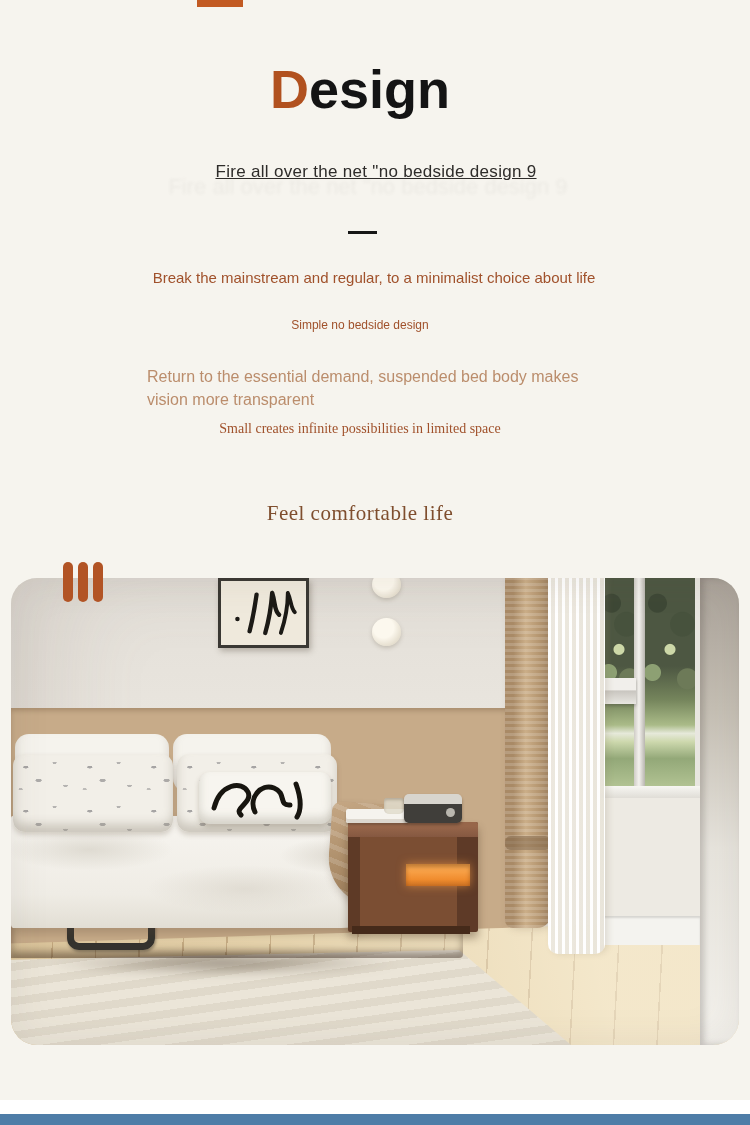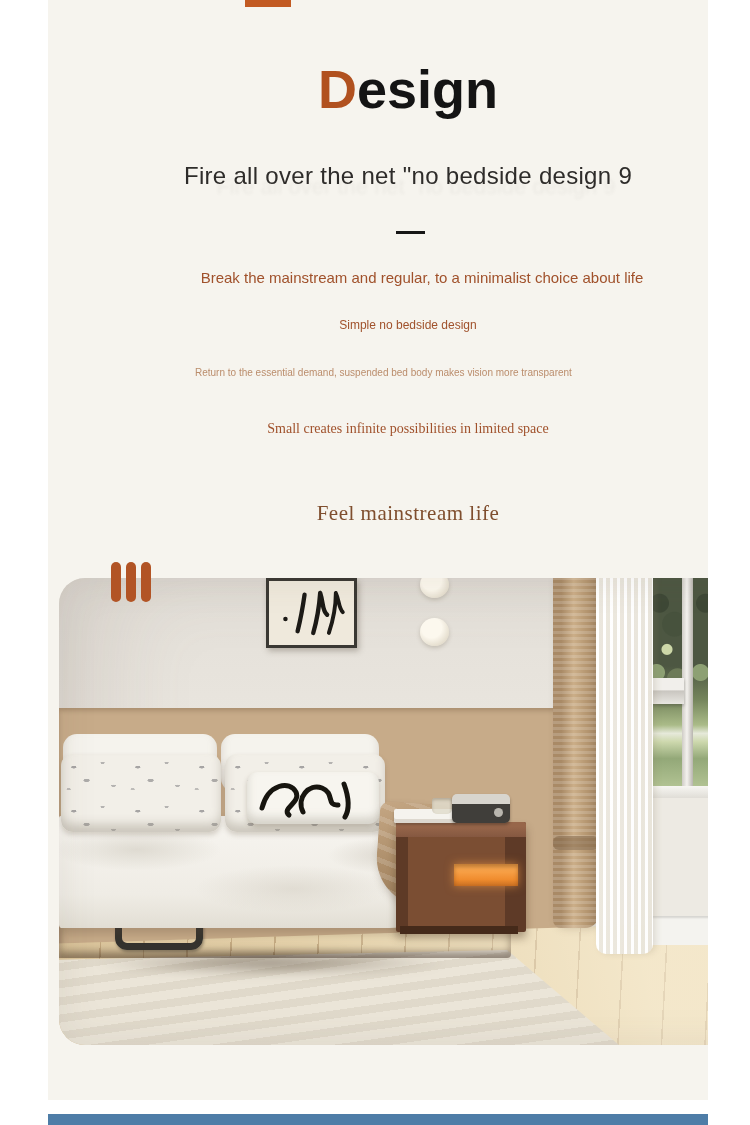--- a/index.html
+++ b/index.html
@@ -1,32 +1,32 @@
 <!DOCTYPE html>
 <html><head>
 <meta charset="utf-8">
 <style>
   * { margin:0; padding:0; box-sizing:border-box; }
   html,body { width:750px; height:1125px; background:#ffffff; font-family:"Liberation Sans", sans-serif; }
-  .page { position:relative; width:660px; height:1125px; overflow:hidden; background:#ffffff;margin-left:48px; }
+  .page { position:relative; width:750px; height:1125px; overflow:hidden; background:#ffffff; }
   .bg-cream { position:absolute; left:0; top:0; width:750px; height:1100px; background:#f6f4ee; }
   .top-dash { position:absolute; left:197px; top:0; width:46px; height:7px; background:#c25a22; z-index:5; }
   .bottom-bar { position:absolute; left:0; top:1114px; width:750px; height:11px; background:#4e7da7; z-index:5; }
 
   
   .copy { position:absolute; left:0; top:0; width:720px; text-align:center; z-index:4; }
   .title { position:absolute; left:0; top:60px; width:100%; font-size:54px; font-weight:700; letter-spacing:0; color:#141414; line-height:1.1; }
   .title .accent { color:#b1511f; }
-  .heading { position:absolute; left:0; top:162px; width:100%; font-size:24px; font-weight:400; color:#2e2c2a; letter-spacing:.3px; }
+  .heading { position:absolute; left:16px; top:162px; width:100%; font-size:17px; font-weight:400; color:#2e2c2a; letter-spacing:.3px;text-decoration:underline; }
   .heading-ghost { position:absolute; left:8px; top:174px; width:100%; font-size:22px; color:#6b6760; opacity:.07; filter:blur(1.5px); }
   .divider { position:absolute; left:348px; top:231px; width:29px; height:3px; background:#161616; }
   .tagline { position:absolute; left:0; width:100%; color:#a0512b; }
   .t1 { top:269px; font-size:15px;padding-left:28px; }
   .t2 { top:318px; font-size:12px; }
-  .t3 { top:366px; left:147px; width:436px; text-align:left; font-size:10px; line-height:1.42; color:#bb8d6c; }
+  .t3 { top:366px; left:147px; width:436px; text-align:left; font-size:16px; line-height:1.42; color:#bb8d6c; }
   .t4 { top:421px; font-size:14px;font-family:Liberation Serif, serif; }
   .serif-line { position:absolute; left:0; top:501px; width:100%; font-family:"Liberation Serif", serif; font-size:21px; color:#7f4e2e; letter-spacing:.5px; }
 
   
   .triple-bars { position:absolute; left:63px; top:562px; z-index:6; display:flex; gap:5px; }
   .triple-bars .bar { width:10px; height:40px; border-radius:5px; background:#b25425; }
 
   
   .photo { position:absolute; left:11px; top:578px; width:728px; height:467px; border-radius:26px; overflow:hidden; background:#e8e4dd; z-index:2; }
   .photo > div, .photo > span { position:absolute; }
@@ -163,21 +163,21 @@
 
   <div class="copy">
     <div class="title"><span class="accent">D</span><span>esign</span></div>
     <div class="heading-ghost">Fire all over the net "no bedside design 9</div>
     <div class="heading">Fire all over the net "no bedside design 9</div>
     <div class="divider"></div>
     <div class="tagline t1">Break the mainstream and regular, to a minimalist choice about life</div>
     <div class="tagline t2">Simple no bedside design</div>
     <div class="tagline t3">Return to the essential demand, suspended bed body makes vision more transparent</div>
     <div class="tagline t4">Small creates infinite possibilities in limited space</div>
-    <div class="serif-line">Feel mainstream life</div>
+    <div class="serif-line">Feel comfortable life</div>
   </div>
 
   <div class="triple-bars">
     <span class="bar"></span>
     <span class="bar"></span>
     <span class="bar"></span>
   </div>
 
   <div class="photo">
     <div class="wall"></div>

